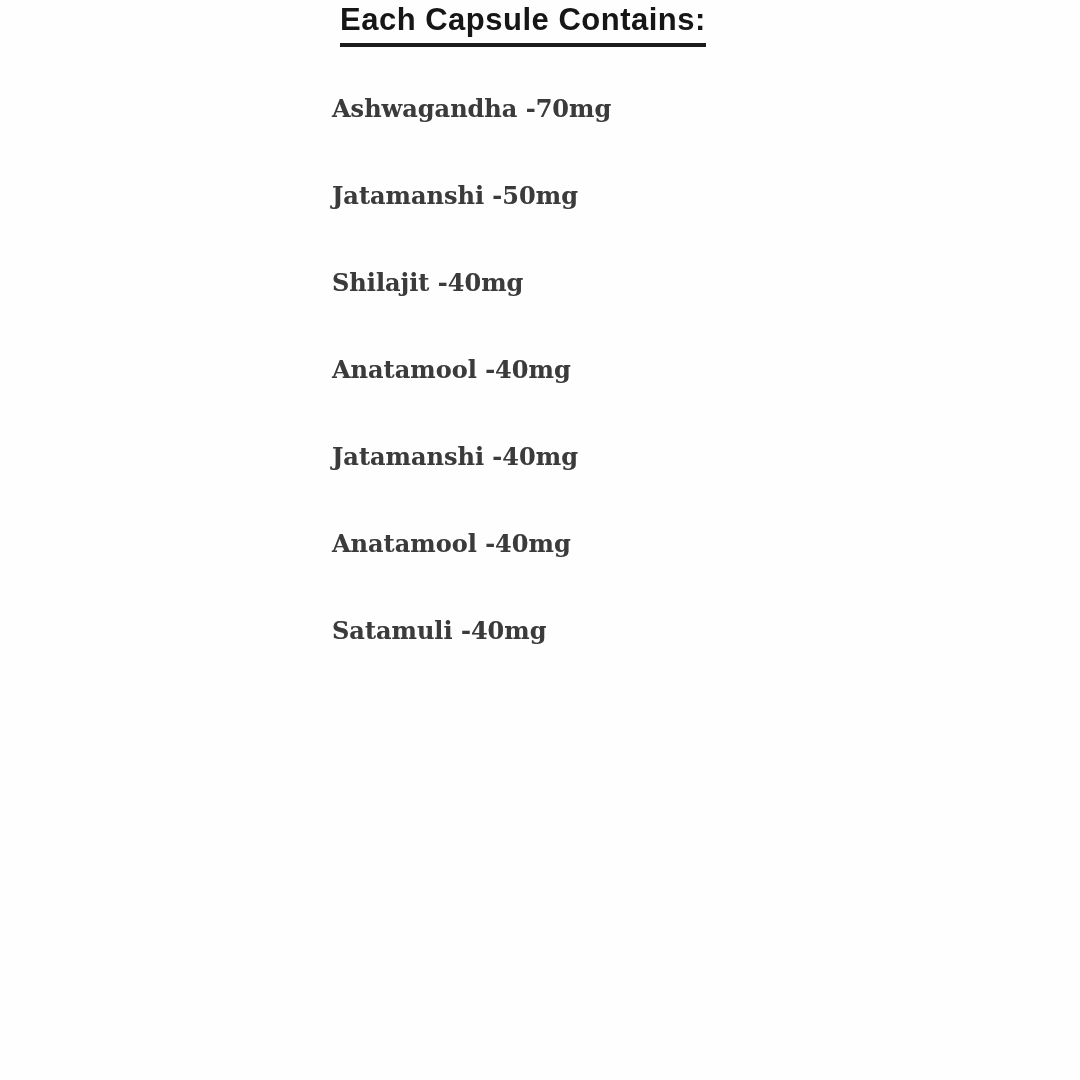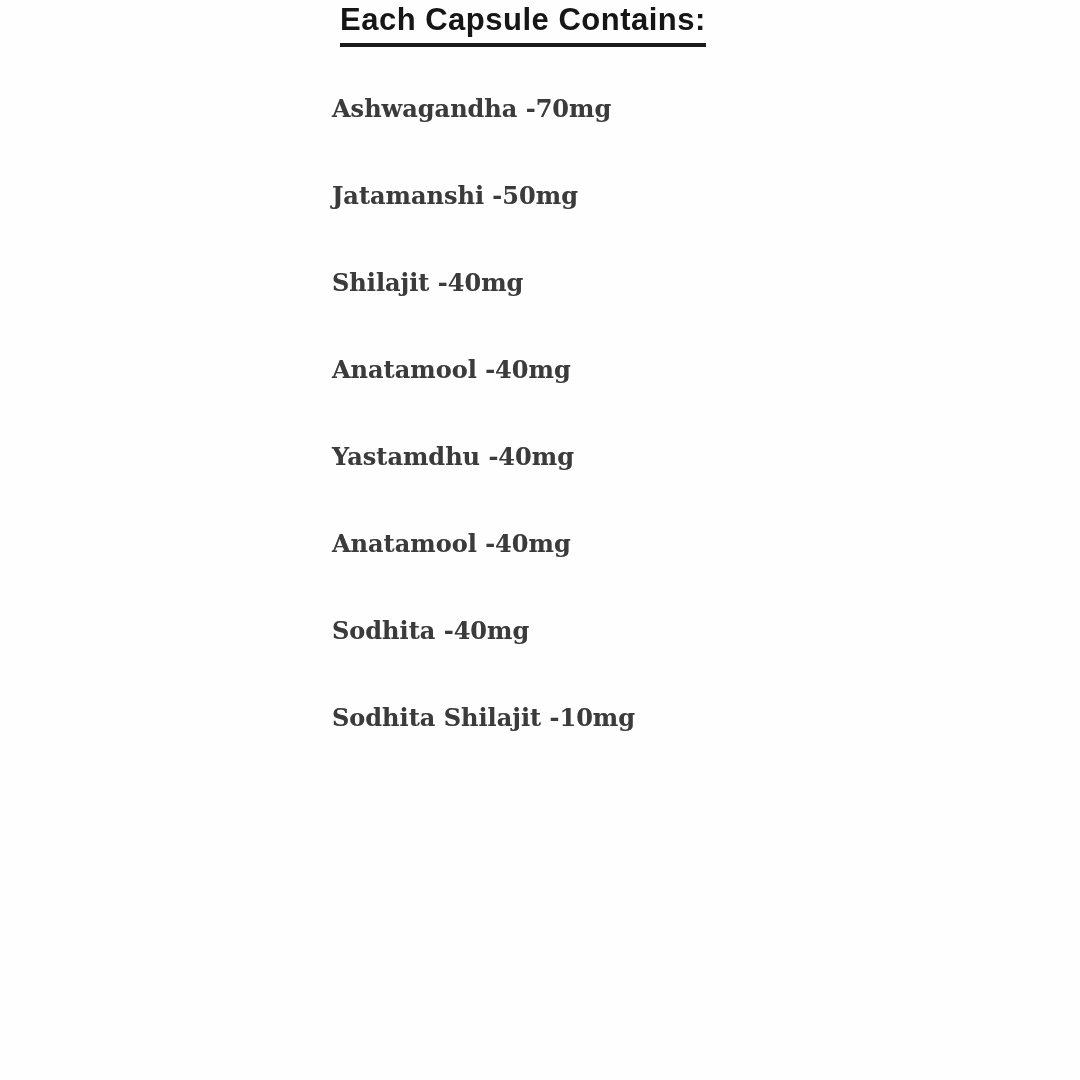--- a/index.html
+++ b/index.html
@@ -55,19 +55,18 @@
 
 <div class="page">
 
   <div class="heading">Each Capsule Contains:</div>
 
   <div class="ingredient-list">
     <div class="ingredient-item">Ashwagandha -70mg</div>
     <div class="ingredient-item">Jatamanshi -50mg</div>
     <div class="ingredient-item">Shilajit -40mg</div>
     <div class="ingredient-item">Anatamool -40mg</div>
-    <div class="ingredient-item">Yastamdhu -40mg</div>
+    <div class="ingredient-item">Jatamanshi -40mg</div>
     <div class="ingredient-item">Anatamool -40mg</div>
-    <div class="ingredient-item">Sodhita -40mg</div>
-    <div class="ingredient-item">Sodhita Shilajit -10mg</div>
+    <div class="ingredient-item">Satamuli -40mg</div>
   </div>
 
 </div>
 
 </body></html>

